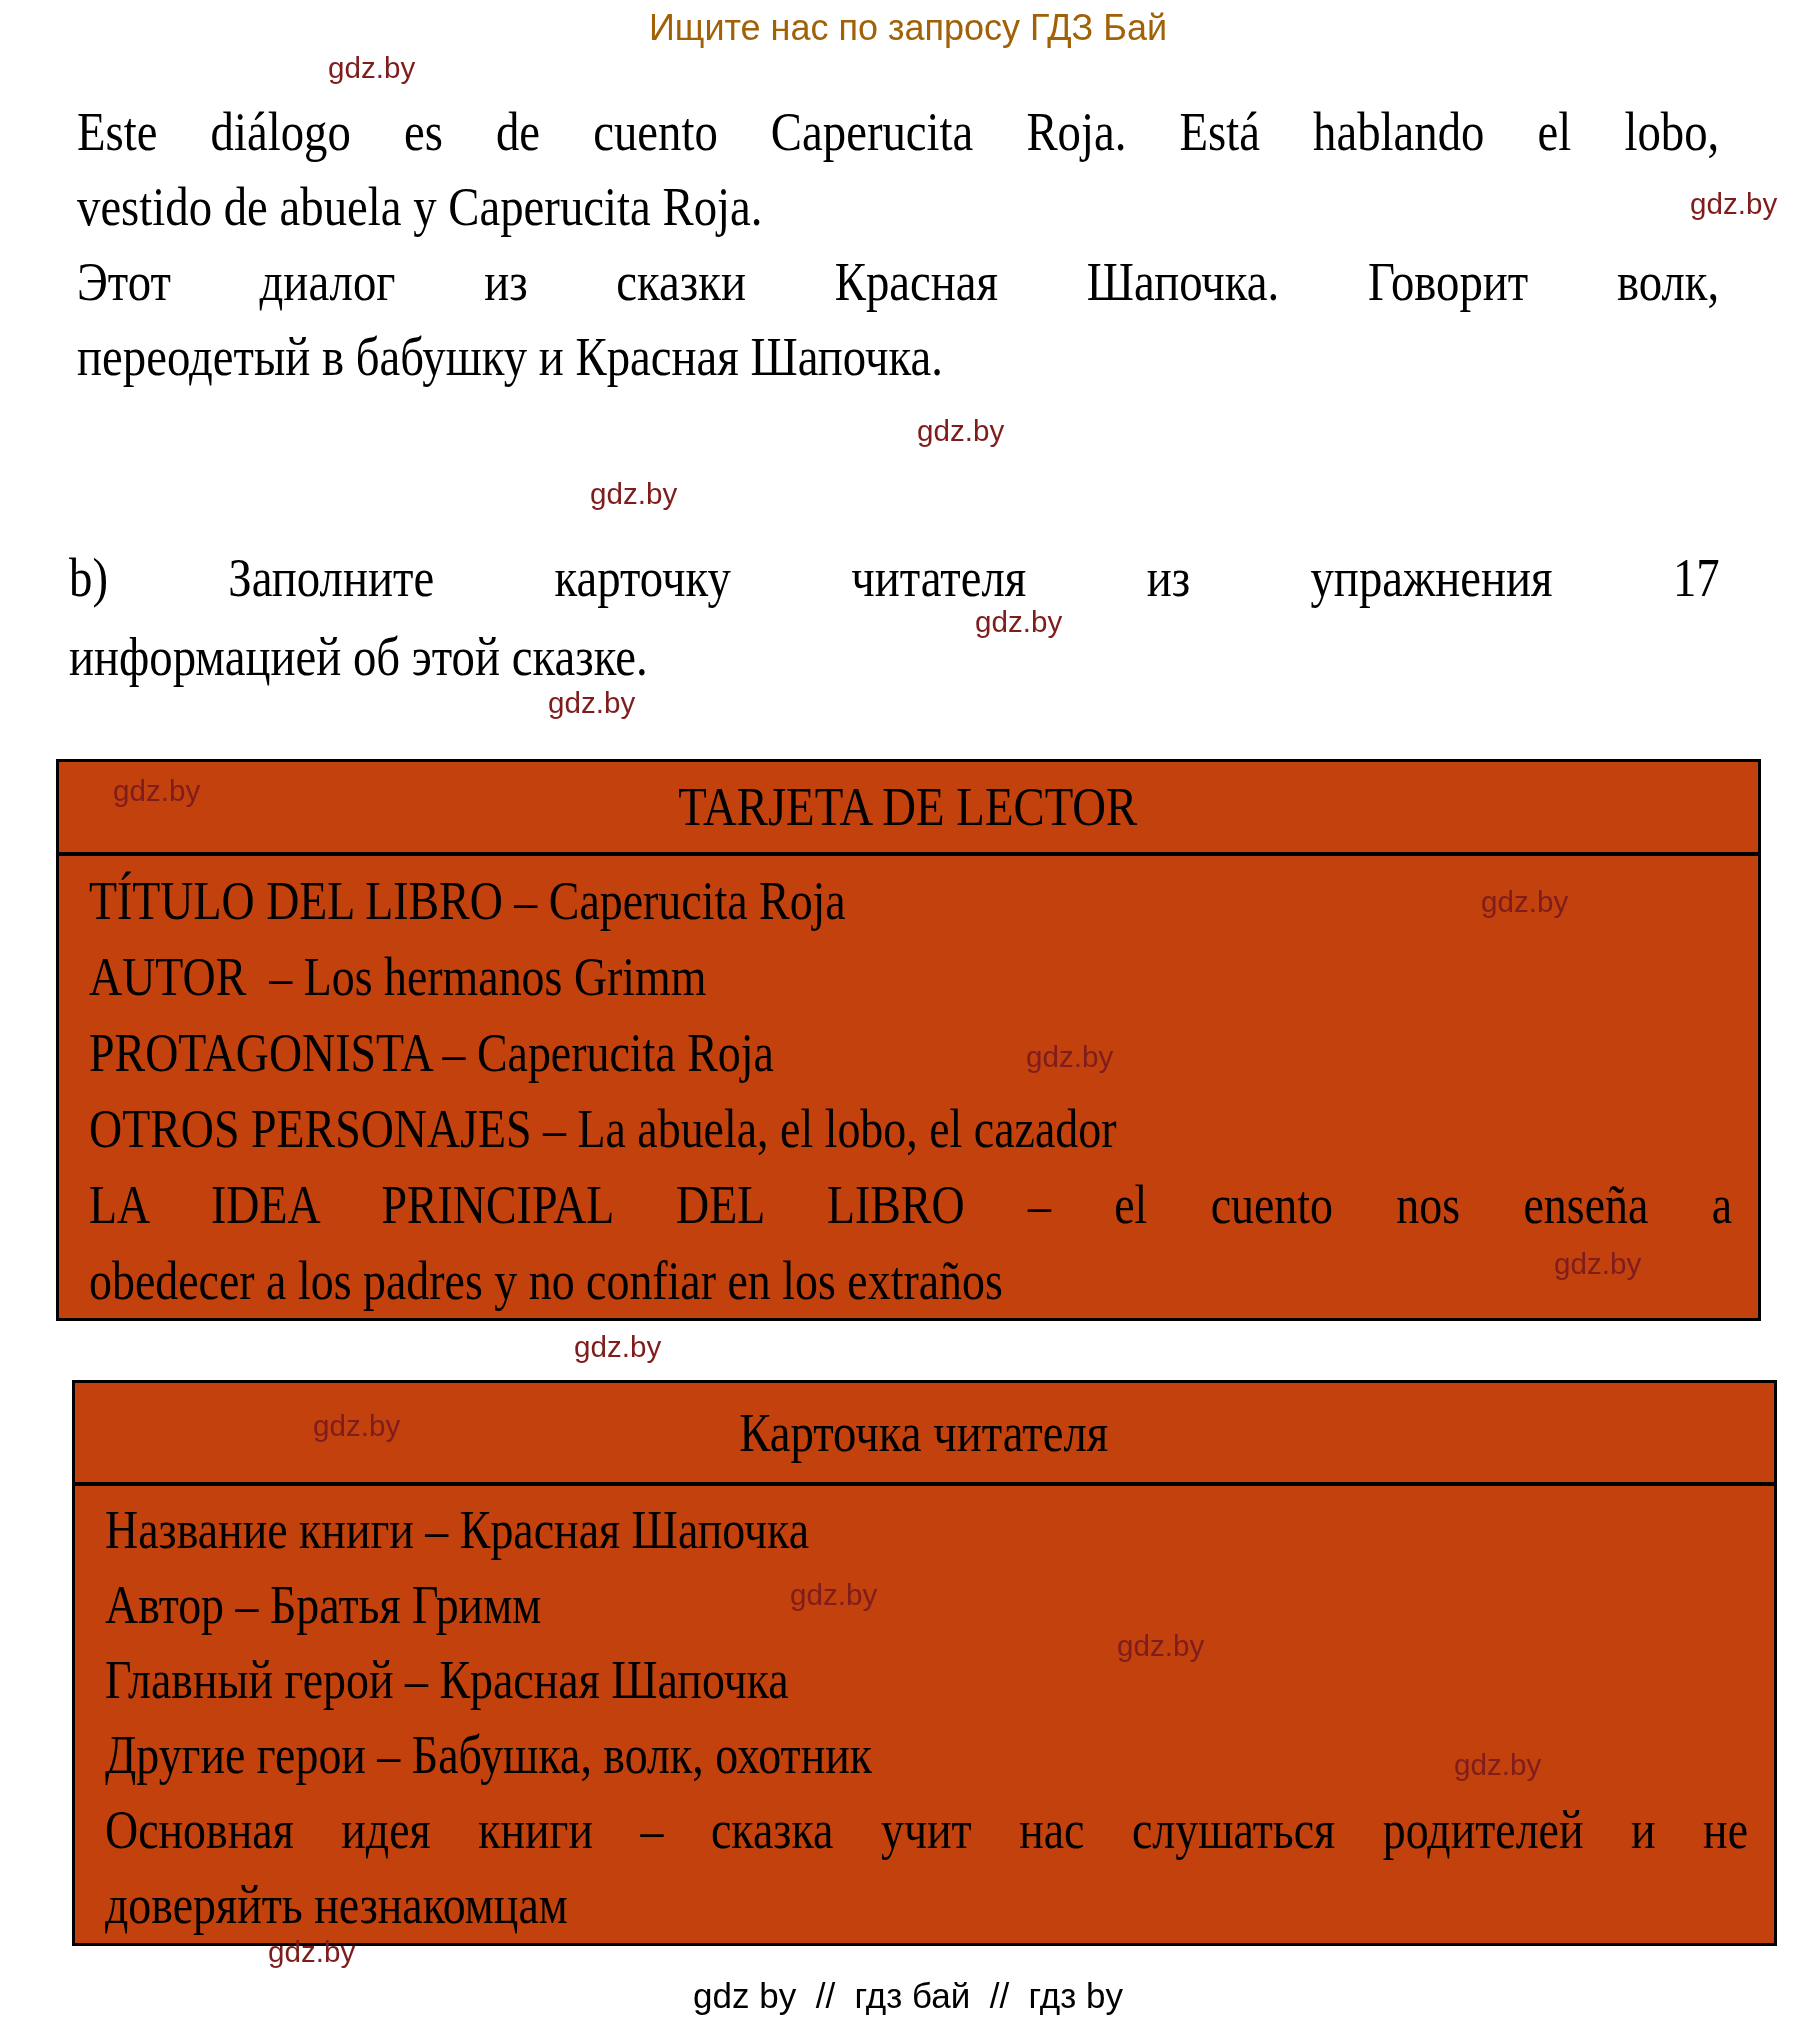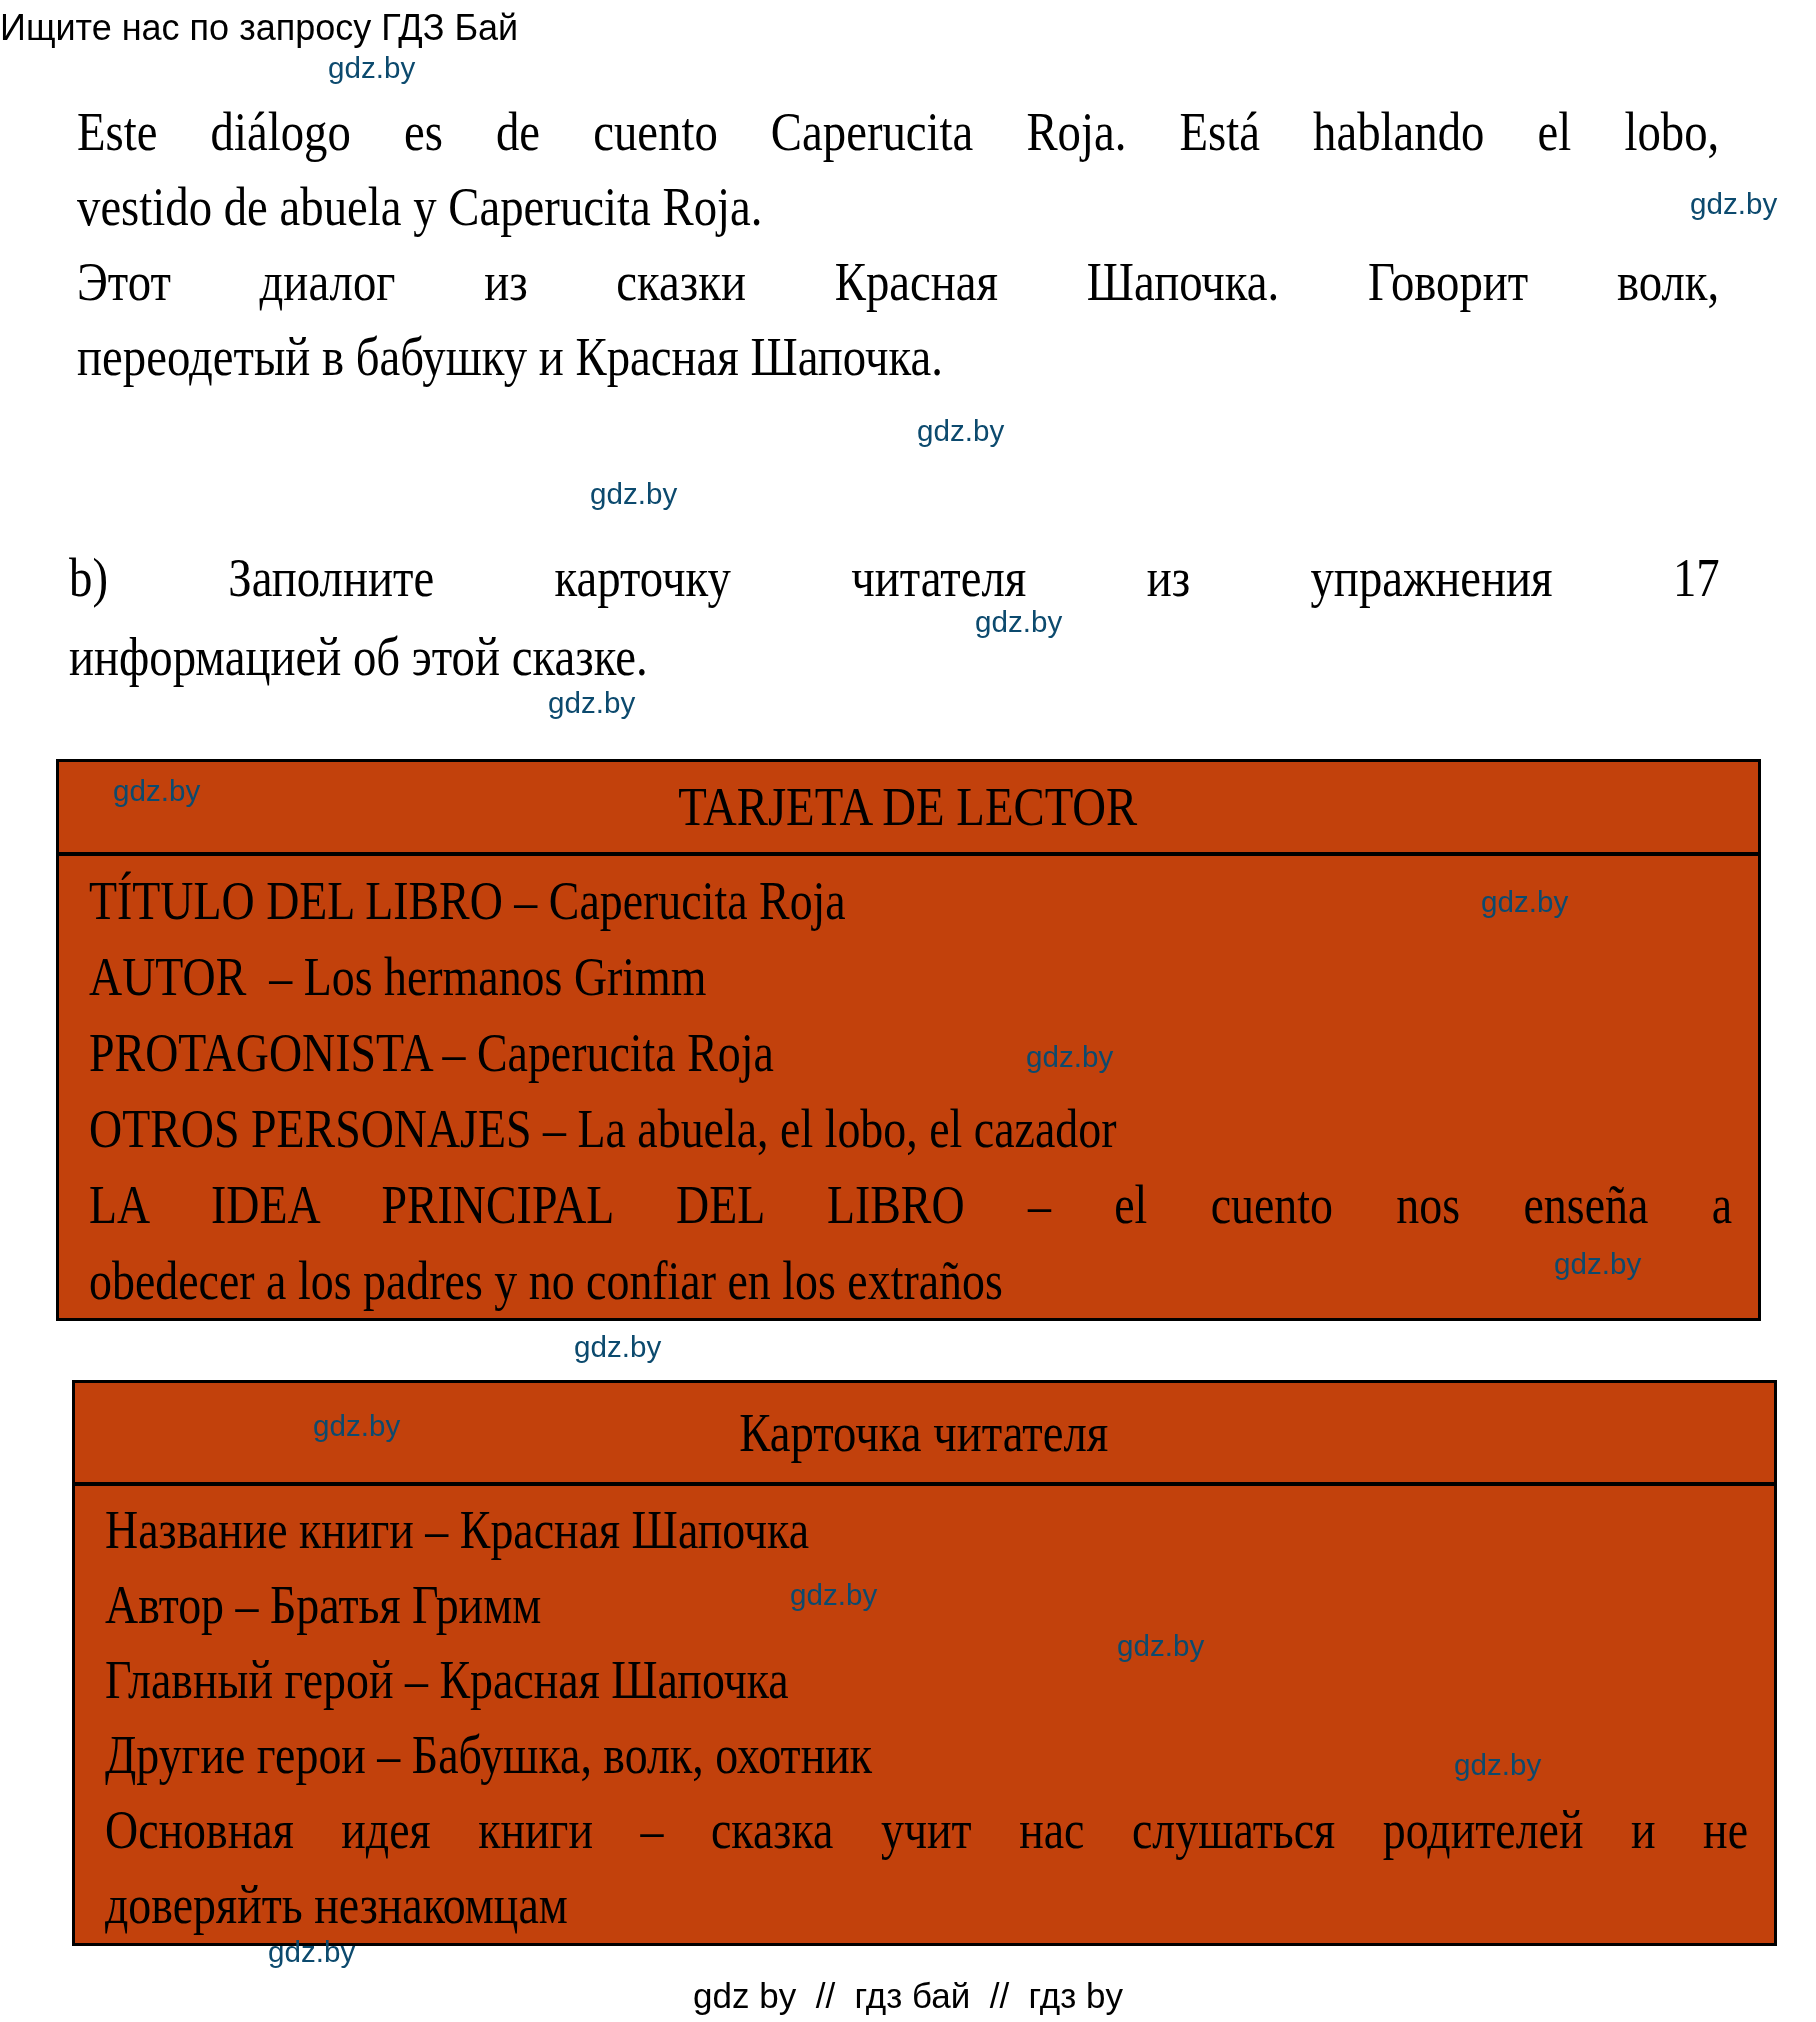--- a/index.html
+++ b/index.html
@@ -1,24 +1,24 @@
 <!DOCTYPE html>
 <html><head>
 <meta charset="utf-8">
 <style>
   html, body { margin:0; padding:0; background:#ffffff; }
   body { width:1816px; height:2022px; position:relative; overflow:hidden;
          font-family:"Liberation Serif","DejaVu Serif",serif; color:#000; }
 
-  .promo { position:absolute; top:7.9px; left:0; width:100%; text-align:left;
+  .promo { position:absolute; top:7.9px; left:0; width:100%; text-align:center;
            font-family:"Liberation Sans","DejaVu Sans",sans-serif;
-           font-size:36px; line-height:39px; color:#000000; }
+           font-size:36px; line-height:39px; color:#a16207; }
 
   .wm { position:absolute; font-family:"Liberation Sans","DejaVu Sans",sans-serif;
-        font-size:29.6px; line-height:33px; color:#0c4a6e; white-space:nowrap; z-index:5; }
+        font-size:29.6px; line-height:33px; color:#7f1d1d; white-space:nowrap; z-index:5; }
 
   
   .cond { transform:scaleX(0.85); transform-origin:0 0; }
 
   .block { position:absolute; }
   .line { white-space:pre-wrap; }
   .line.fj { white-space:normal; text-align:justify; text-align-last:justify; }
 
   .intro { left:77px; top:94px; width:1642px; }
   .intro .cond { width:1932px; font-size:55px; line-height:75px; }

